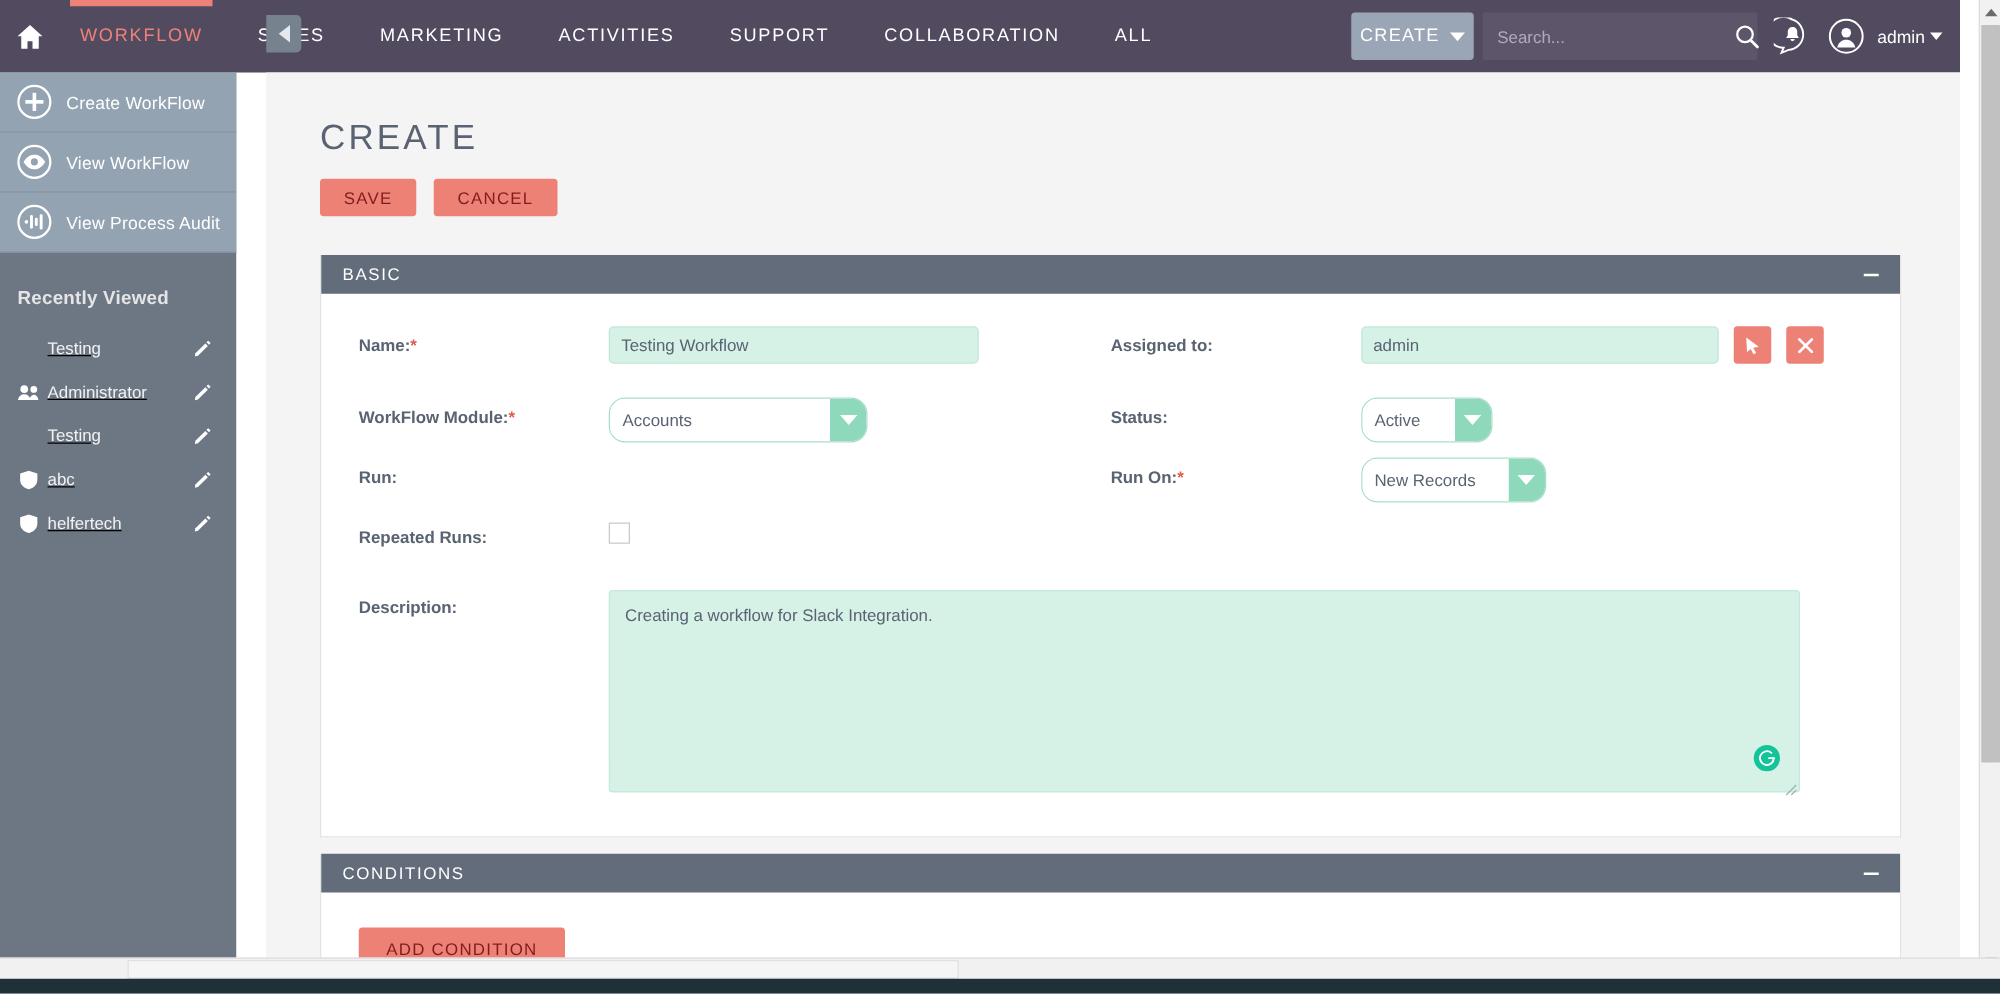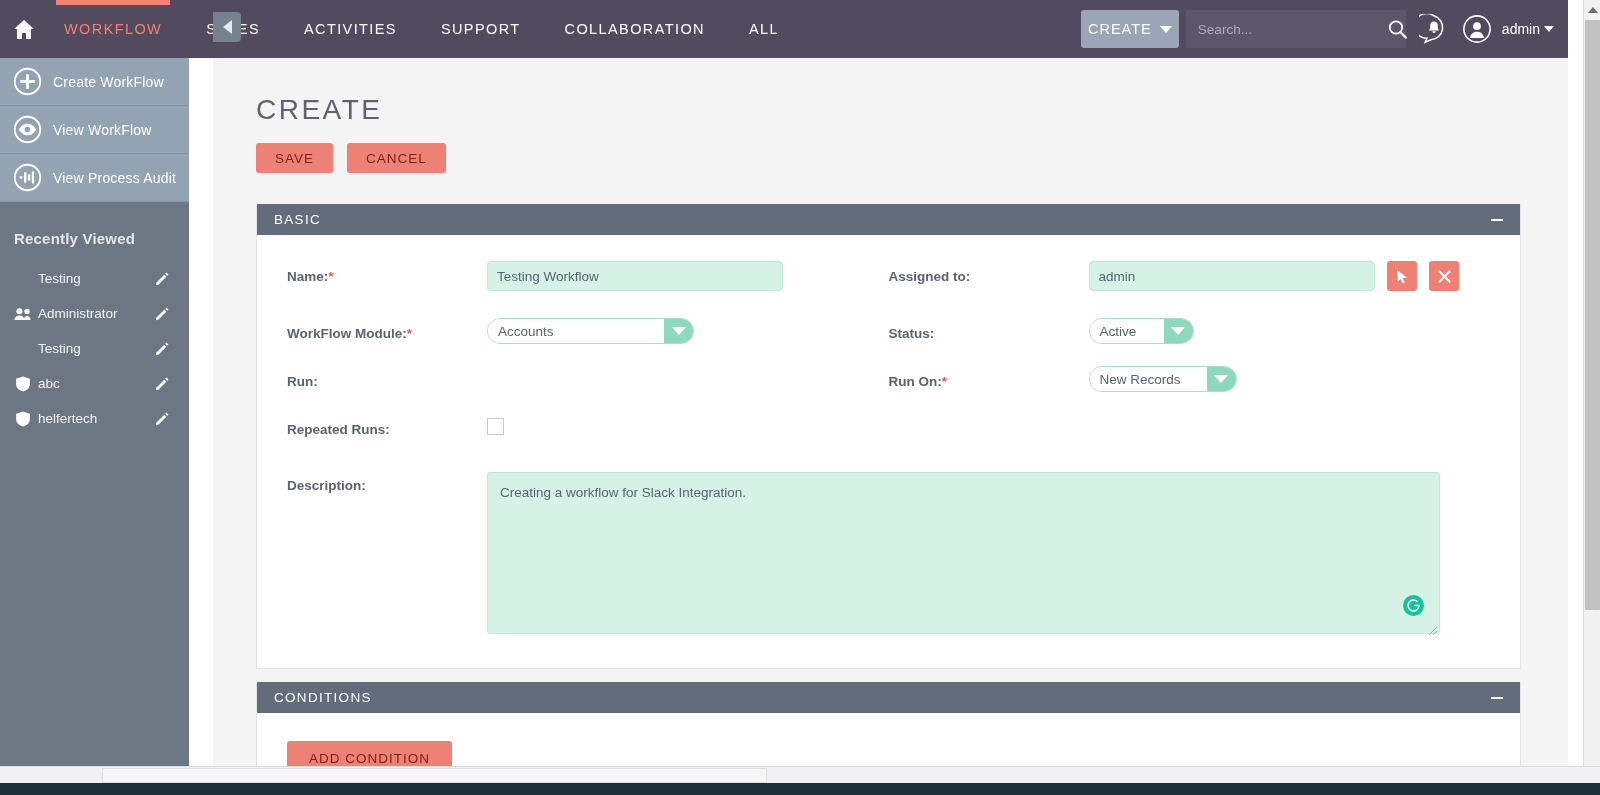--- a/index.html
+++ b/index.html
@@ -113,21 +113,21 @@
     cursor: pointer;
   }
   .side-action .ic { width: 29px; height: 29px; flex: 0 0 29px; }
   .side-action .lbl {
     color: #ffffff; font-size: 14px; margin-left: 11px; letter-spacing: .2px;
   }
   .recently-title {
     color: #e5e5e5; font-weight: bold; font-size: 15px;
     padding: 28px 0 0 14px; letter-spacing: .2px;
   }
-  .rv-list { margin-top: 14px; }
+  .rv-list { margin-top: 14px; text-decoration: underline; }
   .rv-item {
     height: 35px;
     display: flex; align-items: center;
     padding: 0 0 0 14px;
     cursor: pointer;
   }
   .rv-ic { width: 18px; height: 16px; flex: 0 0 18px; margin-right: 6px; }
   .rv-ic.empty { visibility: hidden; }
   .rv-label { color: #f2f2f2; font-size: 13.5px; flex: 1; }
   .rv-pencil { width: 14px; height: 14px; margin-right: 20px; cursor: pointer; }
@@ -207,21 +207,21 @@
     height: 30px; width: 296px;
     color: #5a6372; font-size: 13.5px;
     padding: 0 9px;
     outline: none;
     font-family: "Liberation Sans", sans-serif;
   }
   .txt-in.wide { width: 286px; }
 
   .sel-wrap {
     display: inline-flex; align-items: stretch;
-    height: 26px;
+    height: 36px;
     border: 1px solid #a9ddc8;
     border-radius: 13px;
     overflow: hidden;
     background: #ffffff;
     cursor: pointer;
   }
   .sel-val {
     color: #5a6372; font-size: 13.5px;
     padding: 0 10px; display: flex; align-items: center;
     background: #ffffff; white-space: nowrap;
@@ -318,20 +318,21 @@
   <div class="topnav">
     <div class="home-cell">
       <svg class="home-icon" viewBox="0 0 22 21">
         <path d="M11 1 L21 10 L18 10 L18 20 L13 20 L13 14 L9 14 L9 20 L4 20 L4 10 L1 10 Z" fill="#ffffff"></path>
       </svg>
     </div>
 
     <div class="nav-items">
       <div class="nav-item active"><span>WORKFLOW</span></div>
       <div class="nav-item"><span>SALES</span></div>
+      <div class="nav-item"><span>MARKETING</span></div>
       <div class="nav-item"><span>ACTIVITIES</span></div>
       <div class="nav-item"><span>SUPPORT</span></div>
       <div class="nav-item"><span>COLLABORATION</span></div>
       <div class="nav-item"><span>ALL</span></div>
     </div>
 
     <div class="topnav-right">
       <button class="create-btn">
         <span>CREATE</span>
         <span class="caret-down"></span>

